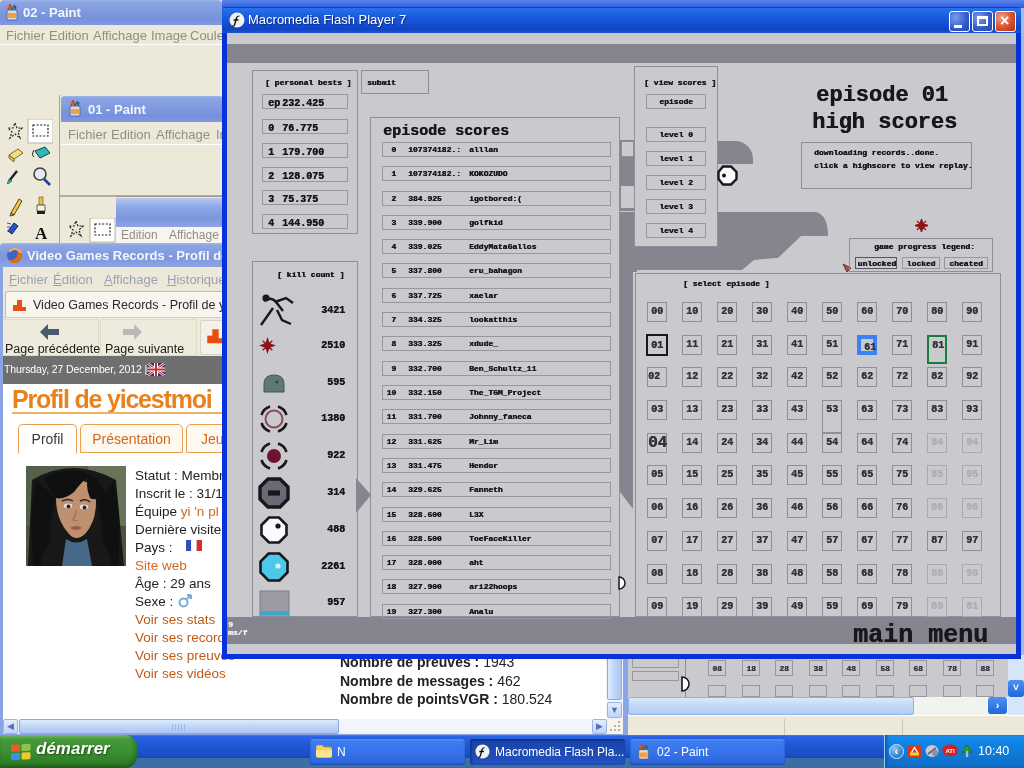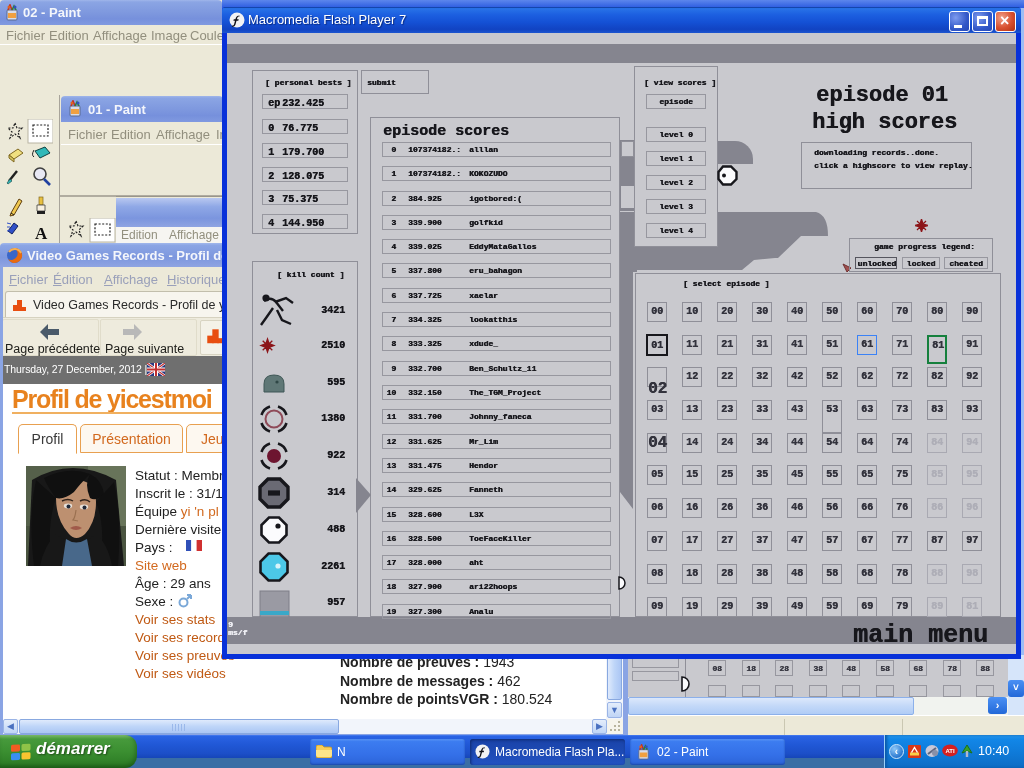--- a/index.html
+++ b/index.html
@@ -535,21 +535,21 @@
 <div class="bx px" style="left:419px;top:142px;width:60px;height:15px;font-size:8px;text-align:center;line-height:14px">level 2</div>
 <div class="bx px" style="left:419px;top:166px;width:60px;height:15px;font-size:8px;text-align:center;line-height:14px">level 3</div>
 <div class="bx px" style="left:419px;top:190px;width:60px;height:15px;font-size:8px;text-align:center;line-height:14px">level 4</div>
       </div>
     <div id="grid">
         <div class="abs" style="left:420px;top:269px;width:20px;height:20px;border:1px solid #8f8f98">
           <span class="px" style="position:absolute;left:0;top:0;width:18px;font-size:10px;text-align:center;line-height:18px;color:#33333d">00</span>
         </div>
 <div class="abs px" style="left:419px;top:301px;width:22px;height:22px;border:2px solid #17171c;font-size:10px;text-align:center;line-height:19px;color:#2e2e38">01</div>
 <div class="abs" style="left:420px;top:334px;width:20px;height:20px;border:1px solid #8f8f98">
-          <span class="px" style="position:absolute;left:0;top:12px;width:18px;font-size:16px;text-align:center;line-height:18px;color:#33333d">02</span>
+          <span class="px" style="position:absolute;left:0;top:0;width:18px;font-size:10px;line-height:18px;color:#33333d">02</span>
         </div>
 <div class="abs" style="left:420px;top:367px;width:20px;height:20px;border:1px solid #8f8f98">
           <span class="px" style="position:absolute;left:0;top:0;width:18px;font-size:10px;text-align:center;line-height:18px;color:#33333d">03</span>
         </div>
 <div class="abs" style="left:420px;top:400px;width:20px;height:20px;border:1px solid #8f8f98">
           <span class="px" style="position:absolute;left:0;top:0;width:18px;font-size:16px;text-align:right;line-height:18px;color:#33333d">04</span>
         </div>
 <div class="abs" style="left:420px;top:432px;width:20px;height:20px;border:1px solid #8f8f98">
           <span class="px" style="position:absolute;left:0;top:0;width:18px;font-size:10px;text-align:center;line-height:18px;color:#33333d">05</span>
         </div>
@@ -711,21 +711,21 @@
         </div>
 <div class="abs" style="left:595px;top:531px;width:20px;height:20px;border:1px solid #8f8f98">
           <span class="px" style="position:absolute;left:0;top:0;width:18px;font-size:10px;text-align:center;line-height:18px;color:#33333d">58</span>
         </div>
 <div class="abs" style="left:595px;top:564px;width:20px;height:20px;border:1px solid #8f8f98">
           <span class="px" style="position:absolute;left:0;top:0;width:18px;font-size:10px;text-align:center;line-height:18px;color:#33333d">59</span>
         </div>
 <div class="abs" style="left:630px;top:269px;width:20px;height:20px;border:1px solid #8f8f98">
           <span class="px" style="position:absolute;left:0;top:0;width:18px;font-size:10px;text-align:center;line-height:18px;color:#33333d">60</span>
         </div>
-<div class="abs" style="left:630px;top:302px;width:20px;height:20px;border:1px solid #3b82f6">
+<div class="abs" style="left:630px;top:302px;width:20px;height:20px;border:4px solid #3b82f6">
           <span class="px" style="position:absolute;left:0;top:0;width:18px;font-size:10px;text-align:center;line-height:18px;color:#33333d">61</span>
         </div>
 <div class="abs" style="left:630px;top:334px;width:20px;height:20px;border:1px solid #8f8f98">
           <span class="px" style="position:absolute;left:0;top:0;width:18px;font-size:10px;text-align:center;line-height:18px;color:#33333d">62</span>
         </div>
 <div class="abs" style="left:630px;top:367px;width:20px;height:20px;border:1px solid #8f8f98">
           <span class="px" style="position:absolute;left:0;top:0;width:18px;font-size:10px;text-align:center;line-height:18px;color:#33333d">63</span>
         </div>
 <div class="abs" style="left:630px;top:400px;width:20px;height:20px;border:1px solid #8f8f98">
           <span class="px" style="position:absolute;left:0;top:0;width:18px;font-size:10px;text-align:center;line-height:18px;color:#33333d">64</span>

